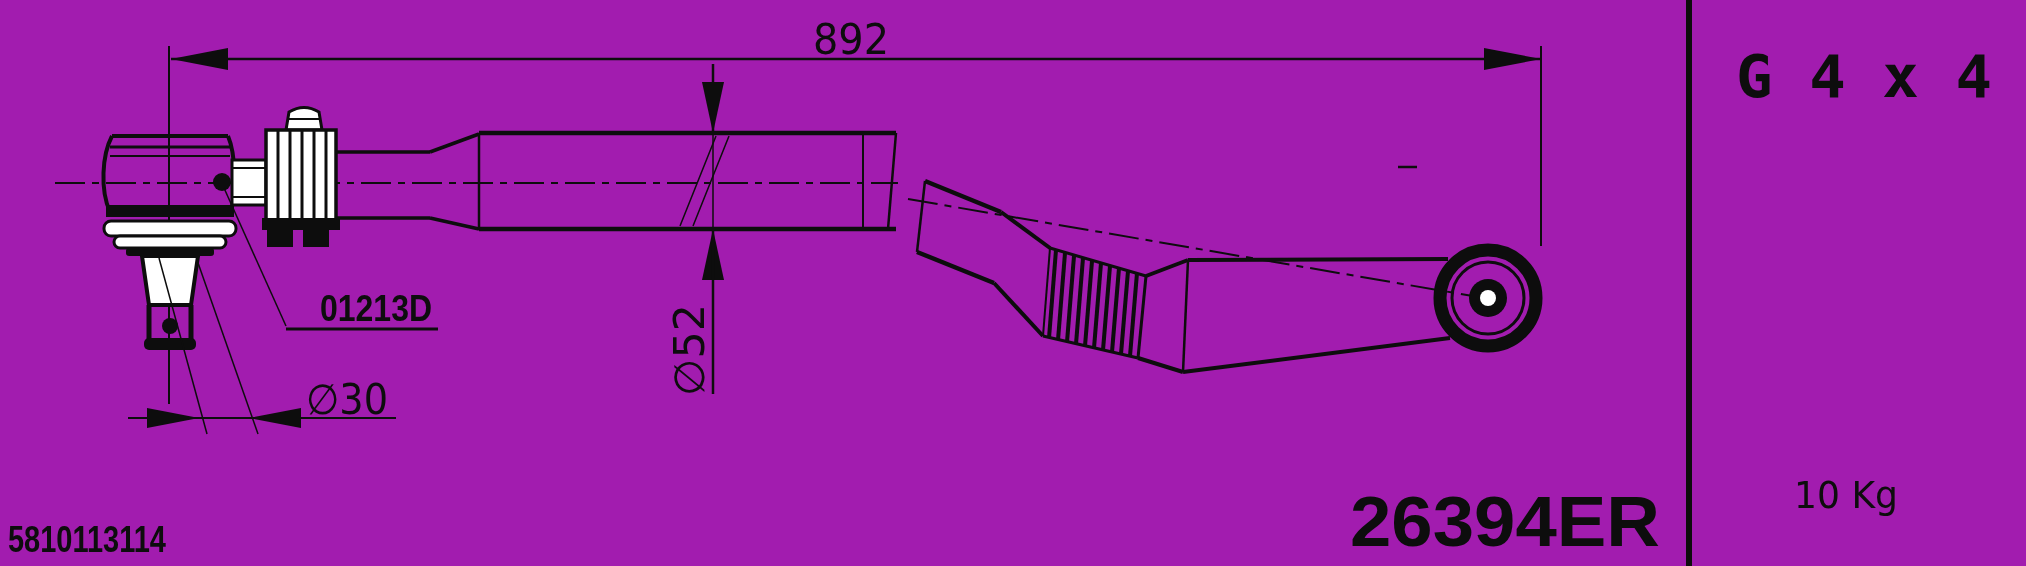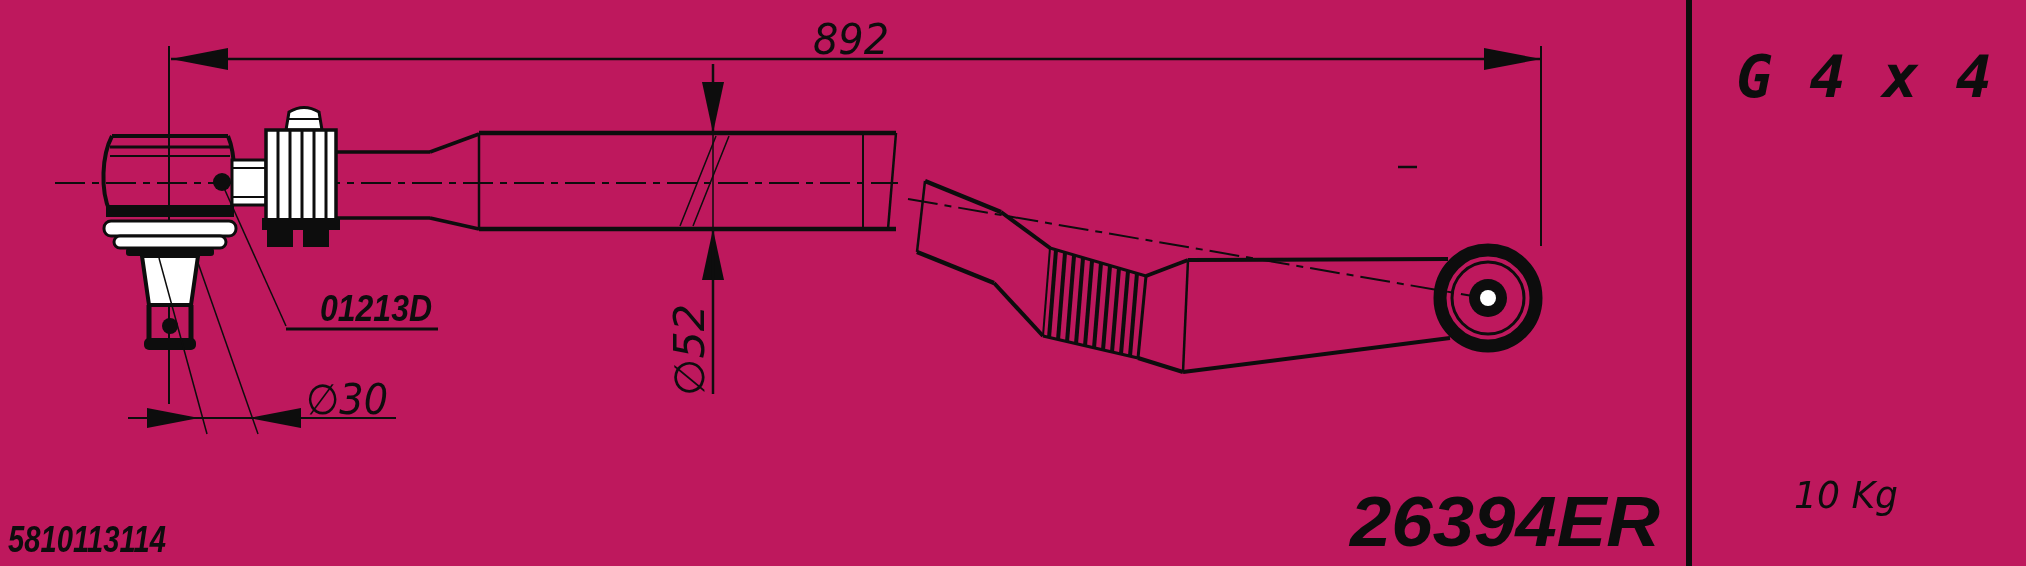--- a/index.html
+++ b/index.html
@@ -1,22 +1,21 @@
 <!DOCTYPE html>
 <html><head>
 <meta charset="utf-8">
 <style>
   html,body{margin:0;padding:0;background:#888;}
   .sheet{
     position:relative;
     width:2026px;height:566px;
-    background:#be185d;
+    background:#a21caf;
     overflow:hidden;
     font-family:"DejaVu Sans",sans-serif;
-    font-style:italic;
   }
   svg{display:block;}
   .ink{stroke:#0d0d0d;fill:none;}
   .fillink{fill:#0d0d0d;stroke:none;}
   .white{fill:#ffffff;}
   text{fill:#0d0d0d;stroke:none;}
   .dimtext{font-family:"DejaVu Sans",sans-serif;font-weight:400;}
   .reftext{font-family:"Liberation Sans",sans-serif;font-weight:700;}
   .parttext{font-family:"Liberation Sans",sans-serif;font-weight:700;}
   .monotext{font-family:"DejaVu Sans Mono",monospace;font-weight:700;}

